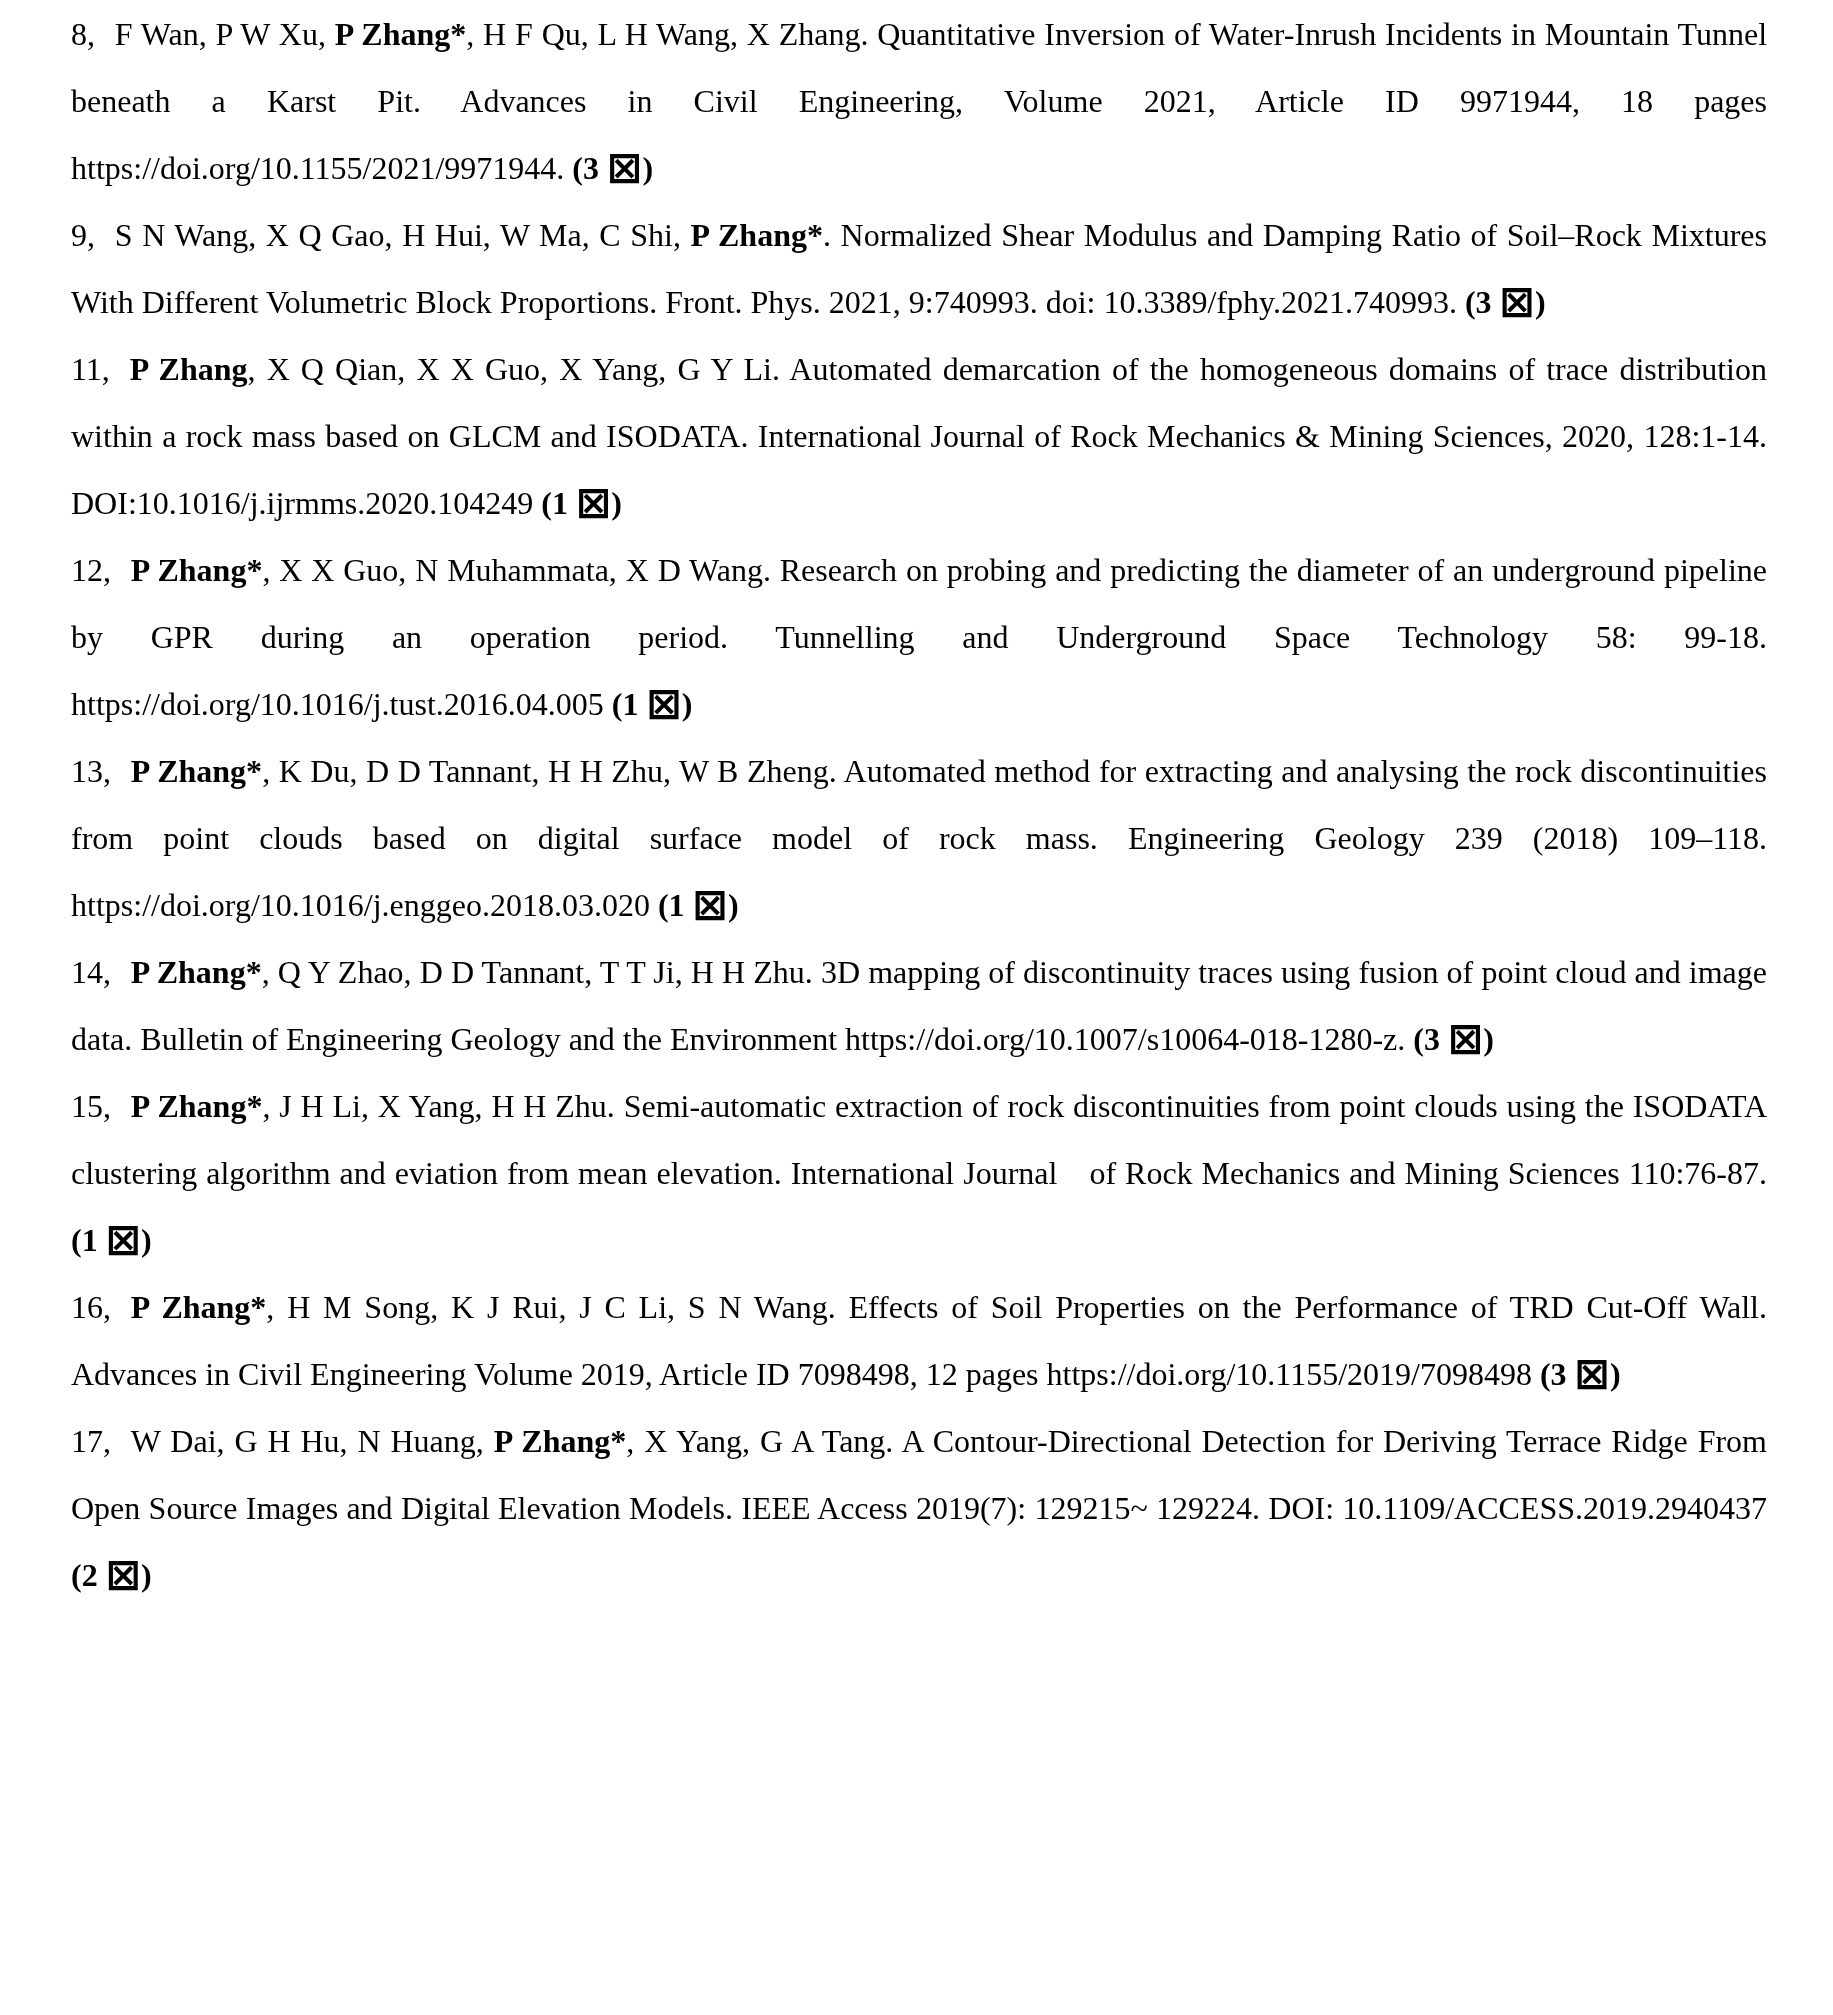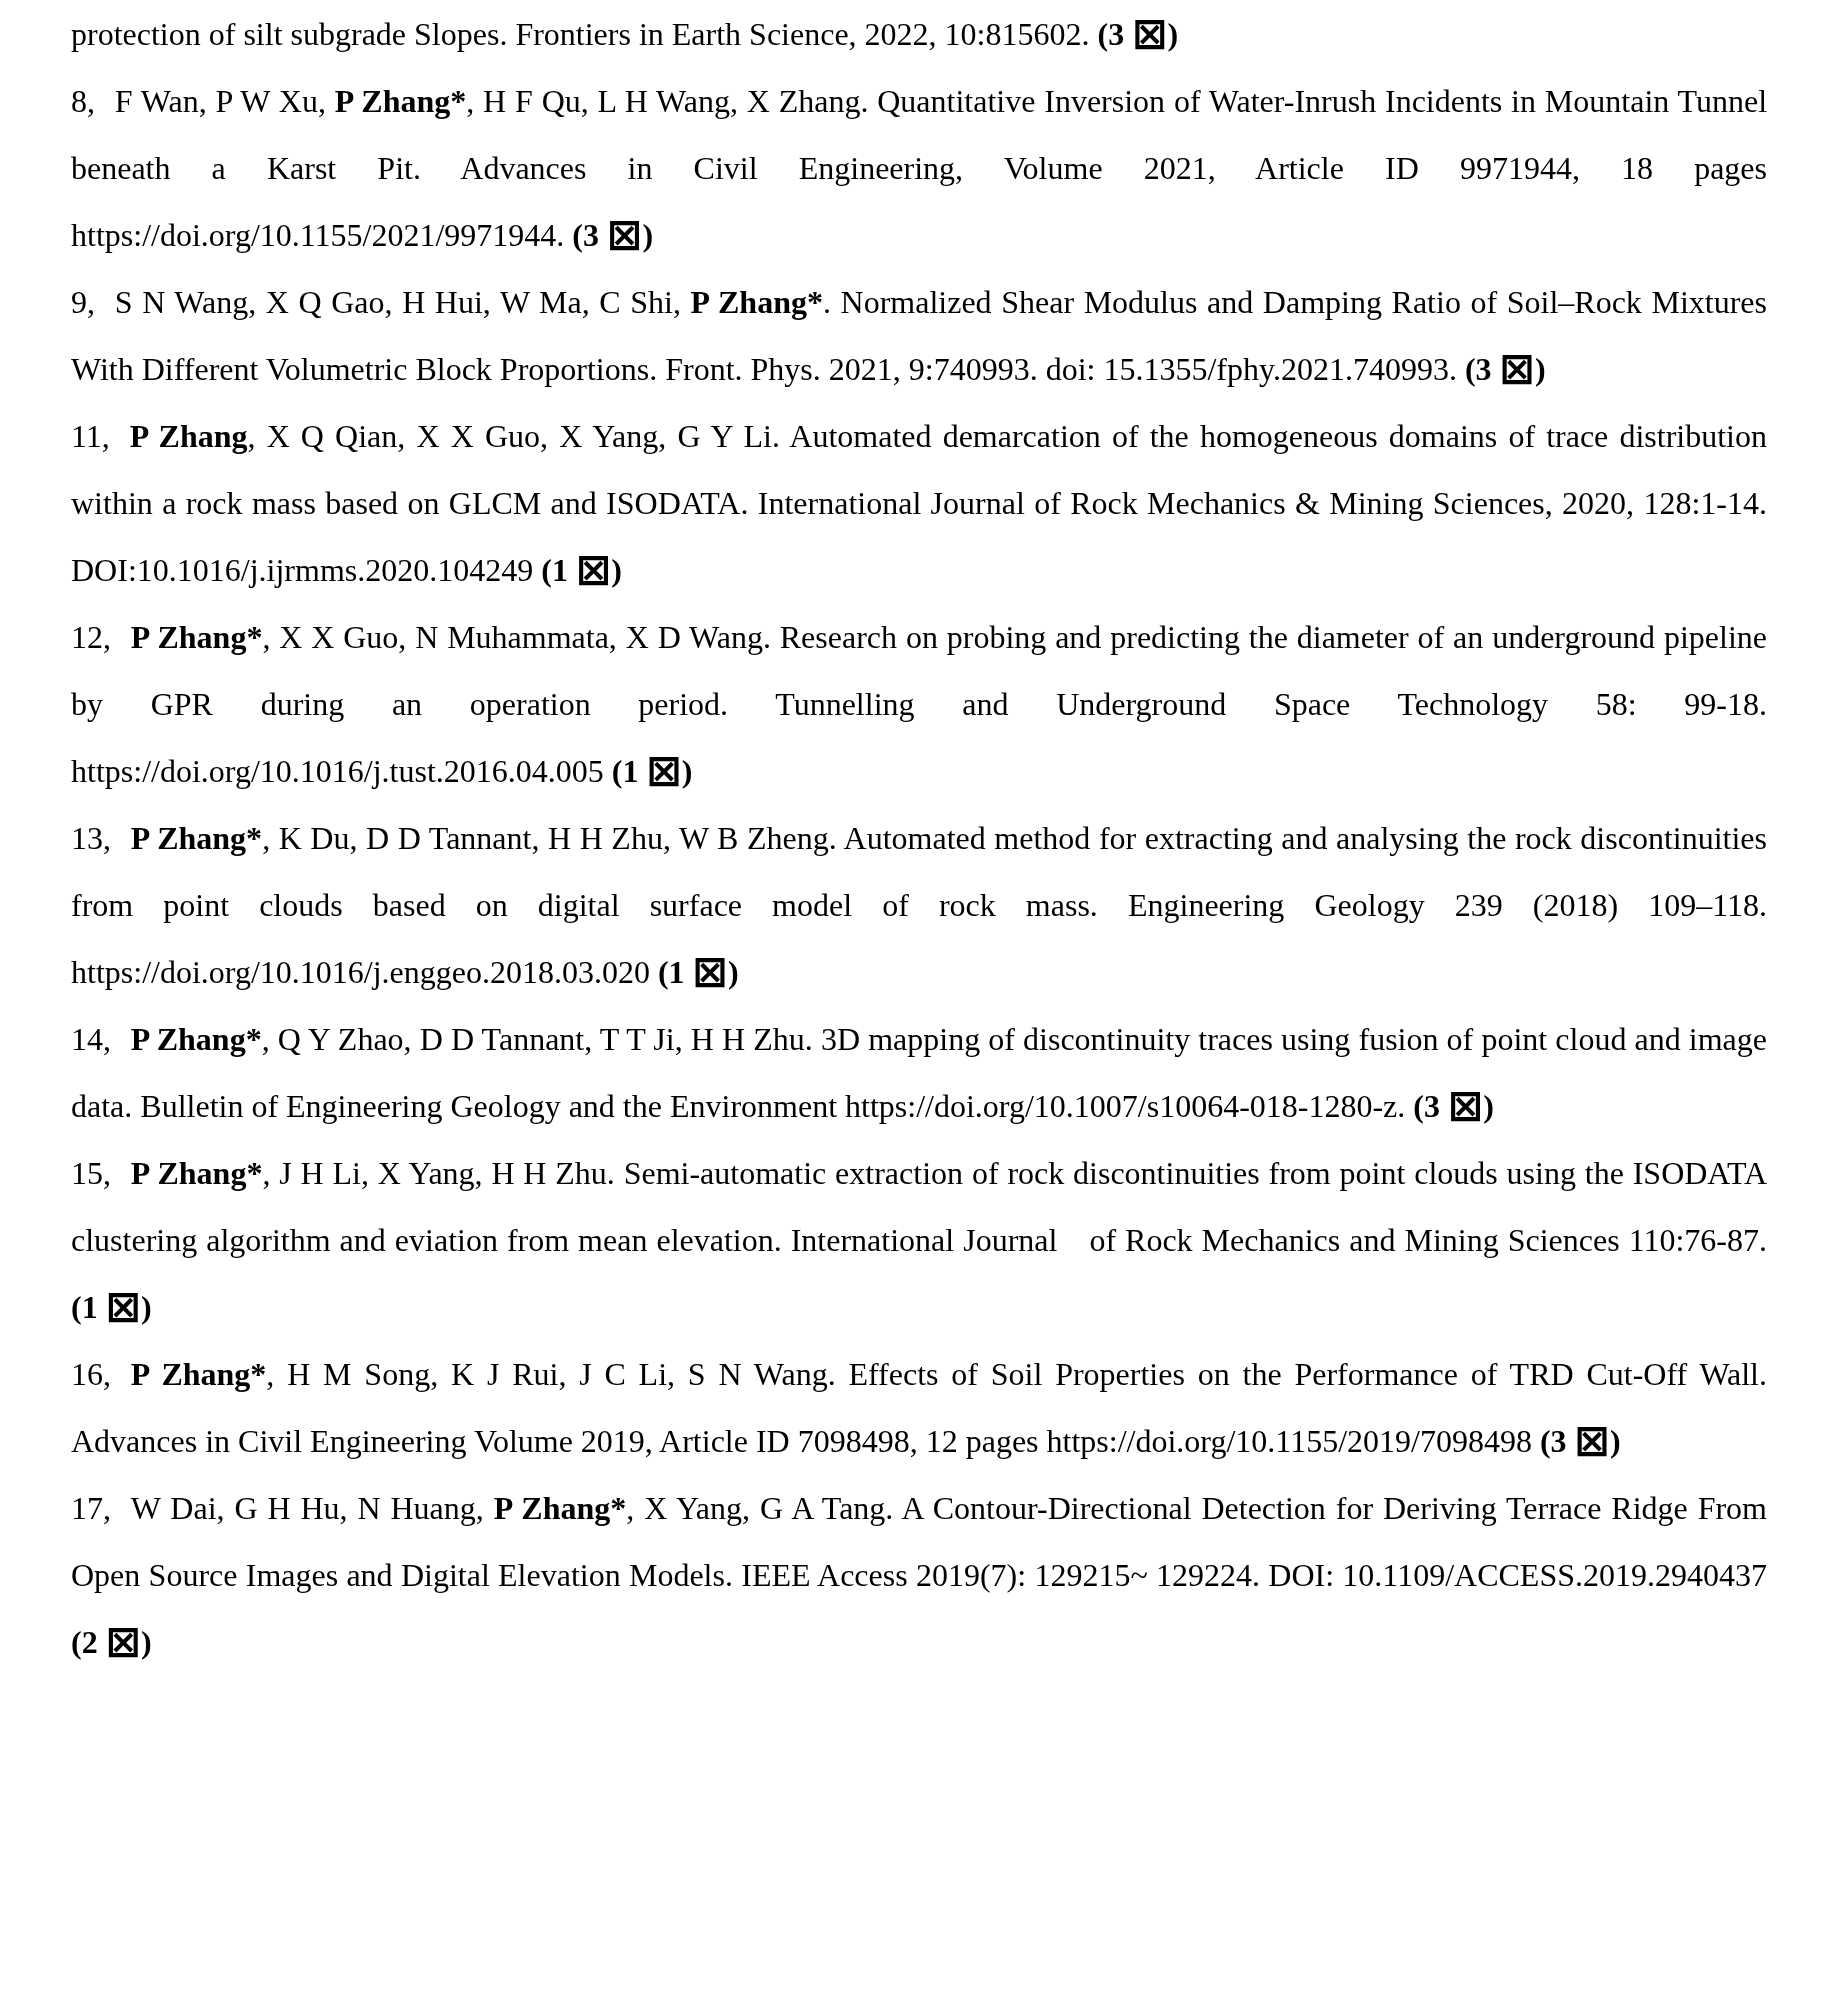--- a/index.html
+++ b/index.html
@@ -39,23 +39,22 @@
     font-size: 1.32em;
     line-height: 1;
     vertical-align: -0.08em;
   }
 </style>
 </head>
 <body>
 
 <div class="page">
   <div>
-      <p class="ref"><span>protection of silt subgrade Slopes. Frontiers in Earth Science, 2022, 10:815602. </span><span class="b">(3 <span class="zone-glyph">⊠</span>)</span></p>
       <p class="ref"><span>8<span class="enum-comma">,</span>F Wan, P W Xu, </span><span class="b">P Zhang*</span><span>, H F Qu, L H Wang, X Zhang. Quantitative Inversion of Water-Inrush Incidents in Mountain Tunnel beneath a Karst Pit. Advances in Civil Engineering, Volume 2021, Article ID 9971944, 18 pages https://doi.org/10.1155/2021/9971944. </span><span class="b">(3 <span class="zone-glyph">⊠</span>)</span></p>
-      <p class="ref"><span>9<span class="enum-comma">,</span>S N Wang, X Q Gao, H Hui, W Ma, C Shi, </span><span class="b">P Zhang*</span><span>. Normalized Shear Modulus and Damping Ratio of Soil–Rock Mixtures With Different Volumetric Block Proportions. Front. Phys. 2021, 9:740993. doi: 15.1355/fphy.2021.740993. </span><span class="b">(3 <span class="zone-glyph">⊠</span>)</span></p>
+      <p class="ref"><span>9<span class="enum-comma">,</span>S N Wang, X Q Gao, H Hui, W Ma, C Shi, </span><span class="b">P Zhang*</span><span>. Normalized Shear Modulus and Damping Ratio of Soil–Rock Mixtures With Different Volumetric Block Proportions. Front. Phys. 2021, 9:740993. doi: 10.3389/fphy.2021.740993. </span><span class="b">(3 <span class="zone-glyph">⊠</span>)</span></p>
       <p class="ref"><span>11<span class="enum-comma">,</span></span><span class="b">P Zhang</span><span>, X Q Qian, X X Guo, X Yang, G Y Li. Automated demarcation of the homogeneous domains of trace distribution within a rock mass based on GLCM and ISODATA. International Journal of Rock Mechanics &amp; Mining Sciences, 2020, 128:1-14. DOI:10.1016/j.ijrmms.2020.104249 </span><span class="b">(1 <span class="zone-glyph">⊠</span>)</span></p>
       <p class="ref"><span>12<span class="enum-comma">,</span></span><span class="b">P Zhang*</span><span>, X X Guo, N Muhammata, X D Wang. Research on probing and predicting the diameter of an underground pipeline by GPR during an operation period. Tunnelling and Underground Space Technology 58: 99-18. https://doi.org/10.1016/j.tust.2016.04.005 </span><span class="b">(1 <span class="zone-glyph">⊠</span>)</span></p>
       <p class="ref"><span>13<span class="enum-comma">,</span></span><span class="b">P Zhang*</span><span>, K Du, D D Tannant, H H Zhu, W B Zheng. Automated method for extracting and analysing the rock discontinuities from point clouds based on digital surface model of rock mass. Engineering Geology 239 (2018) 109–118. https://doi.org/10.1016/j.enggeo.2018.03.020 </span><span class="b">(1 <span class="zone-glyph">⊠</span>)</span></p>
       <p class="ref"><span>14<span class="enum-comma">,</span></span><span class="b">P Zhang*</span><span>, Q Y Zhao, D D Tannant, T T Ji, H H Zhu. 3D mapping of discontinuity traces using fusion of point cloud and image data. Bulletin of Engineering Geology and the Environment </span><span class="u">https://doi.org/10.1007/s10064-018-1280-z.</span><span> </span><span class="b">(3 <span class="zone-glyph">⊠</span>)</span></p>
       <p class="ref"><span>15<span class="enum-comma">,</span></span><span class="b">P Zhang*</span><span>, J H Li, X Yang, H H Zhu. Semi-automatic extraction of rock discontinuities from point clouds using the ISODATA clustering algorithm and eviation from mean elevation. International Journal  of Rock Mechanics and Mining Sciences 110:76-87. </span><span class="b">(1 <span class="zone-glyph">⊠</span>)</span></p>
       <p class="ref"><span>16<span class="enum-comma">,</span></span><span class="b">P Zhang*</span><span>, H M Song, K J Rui, J C Li, S N Wang. Effects of Soil Properties on the Performance of TRD Cut-Off Wall. Advances in Civil Engineering Volume 2019, Article ID 7098498, 12 pages https://doi.org/10.1155/2019/7098498 </span><span class="b">(3 <span class="zone-glyph">⊠</span>)</span></p>
       <p class="ref"><span>17<span class="enum-comma">,</span>W Dai, G H Hu, N Huang, </span><span class="b">P Zhang*</span><span>, X Yang, G A Tang. A Contour-Directional Detection for Deriving Terrace Ridge From Open Source Images and Digital Elevation Models. IEEE Access 2019(7): 129215~ 129224. DOI: 10.1109/ACCESS.2019.2940437 </span><span class="b">(2 <span class="zone-glyph">⊠</span>)</span></p>
     </div>
 </div>
 

